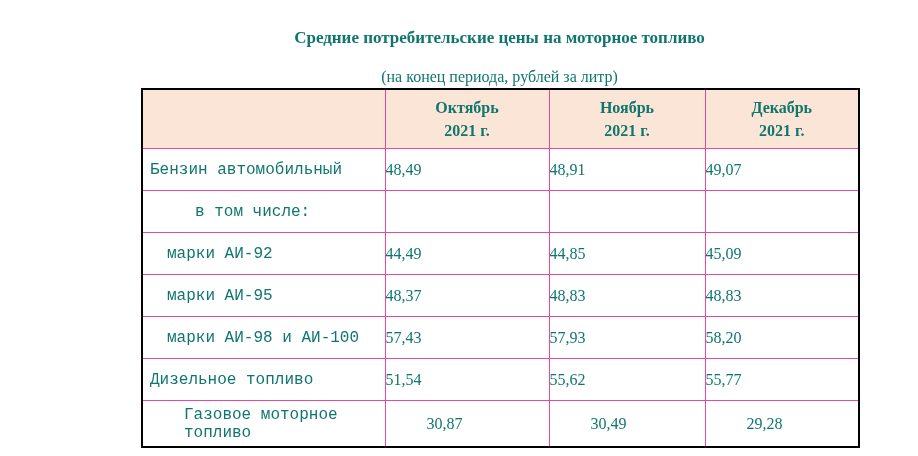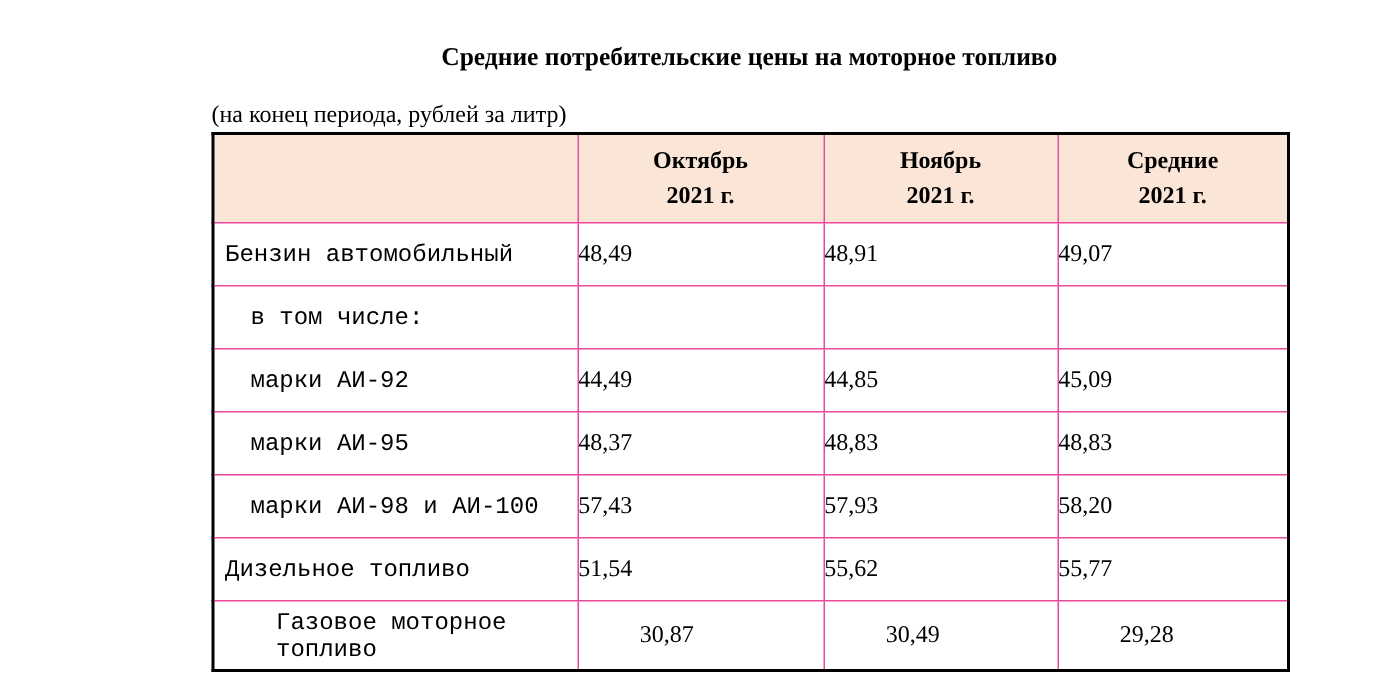--- a/index.html
+++ b/index.html
@@ -6,39 +6,39 @@
     margin: 0;
     padding: 0;
     background: #ffffff;
   }
   .page {
     position: relative;
     width: 918px;
     height: 456px;
     background: #ffffff;
     font-family: "Liberation Serif", "DejaVu Serif", serif;
-    color: #000000;
+    color: #0f766e;
     overflow: hidden;
   }
   .content {
     position: absolute;
     left: 141px;
     top: 0;
     width: 717px;
   }
   .title {
     margin: 28px 0 0 0;
     text-align: center;
     font-size: 17px;
     font-weight: bold;
     line-height: 20px;
   }
   .subtitle {
     margin: 19px 0 2px 0;
-    text-align: left;
+    text-align: center;
     font-size: 16px;
     line-height: 19px;
   }
   table.fuel-table {
     width: 717px;
     border-collapse: collapse;
     table-layout: fixed;
     border: 2px solid #000000;
   }
   .fuel-table th,
@@ -68,21 +68,21 @@
   }
   td.label-cell {
     text-align: left;
     padding-left: 7px;
     font-family: Liberation Mono, monospace;
   }
   td.label-cell.indent-sub {
     padding-left: 24px;
   }
   td.label-cell.indent-note {
-    padding-left: 24px;
+    padding-left: 52px;
   }
   td.value-cell {
   }
 </style>
 </head>
 <body>
 
 <div class="page">
   <div class="content">
 
@@ -102,21 +102,21 @@
           <th></th>
           <th>
             <span class="header-line">Октябрь</span>
             <span class="header-line">2021 г.</span>
           </th>
           <th>
             <span class="header-line">Ноябрь</span>
             <span class="header-line">2021 г.</span>
           </th>
           <th>
-            <span class="header-line">Средние</span>
+            <span class="header-line">Декабрь</span>
             <span class="header-line">2021 г.</span>
           </th>
         </tr>
       </thead>
       <tbody>
         <tr>
           <td class="label-cell">Бензин автомобильный</td>
           <td class="value-cell">48,49</td>
           <td class="value-cell">48,91</td>
           <td class="value-cell">49,07</td>

